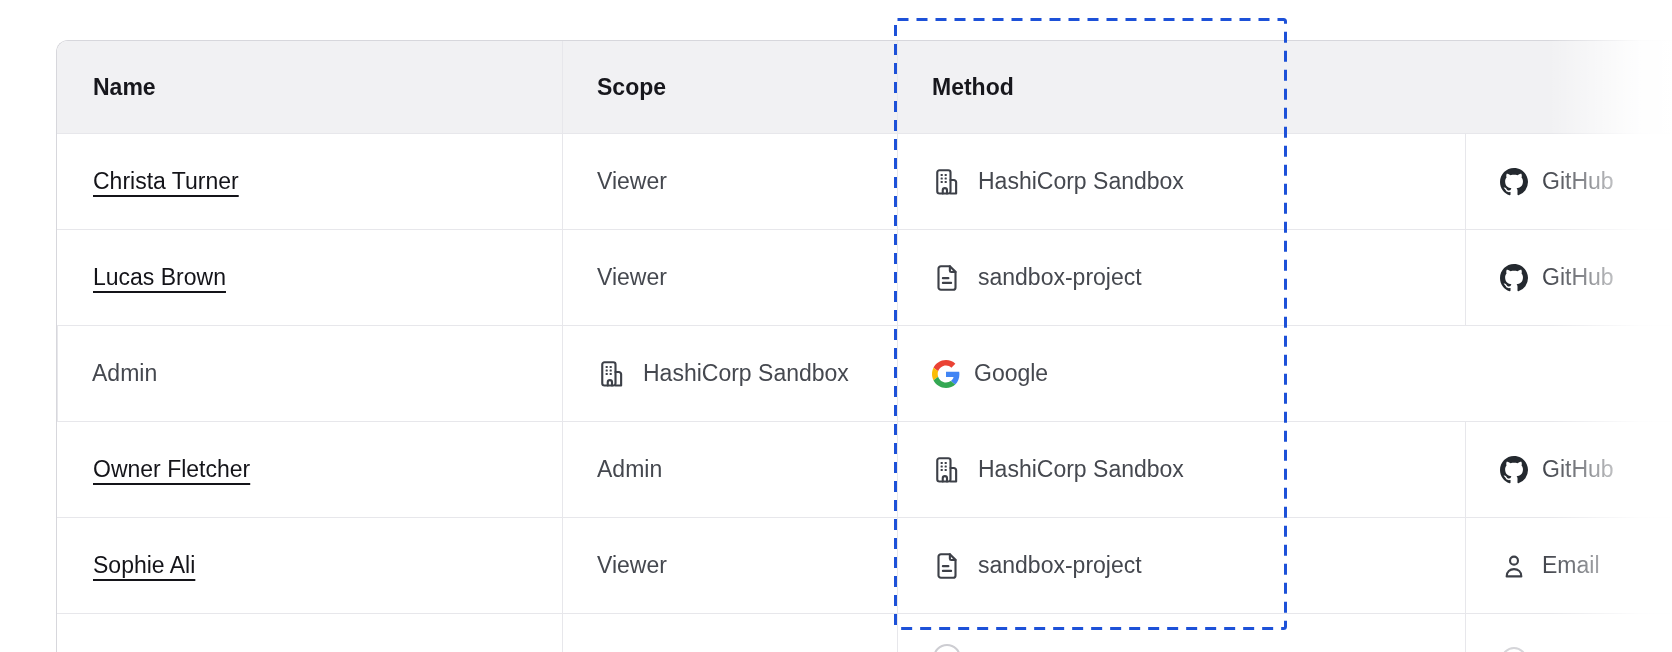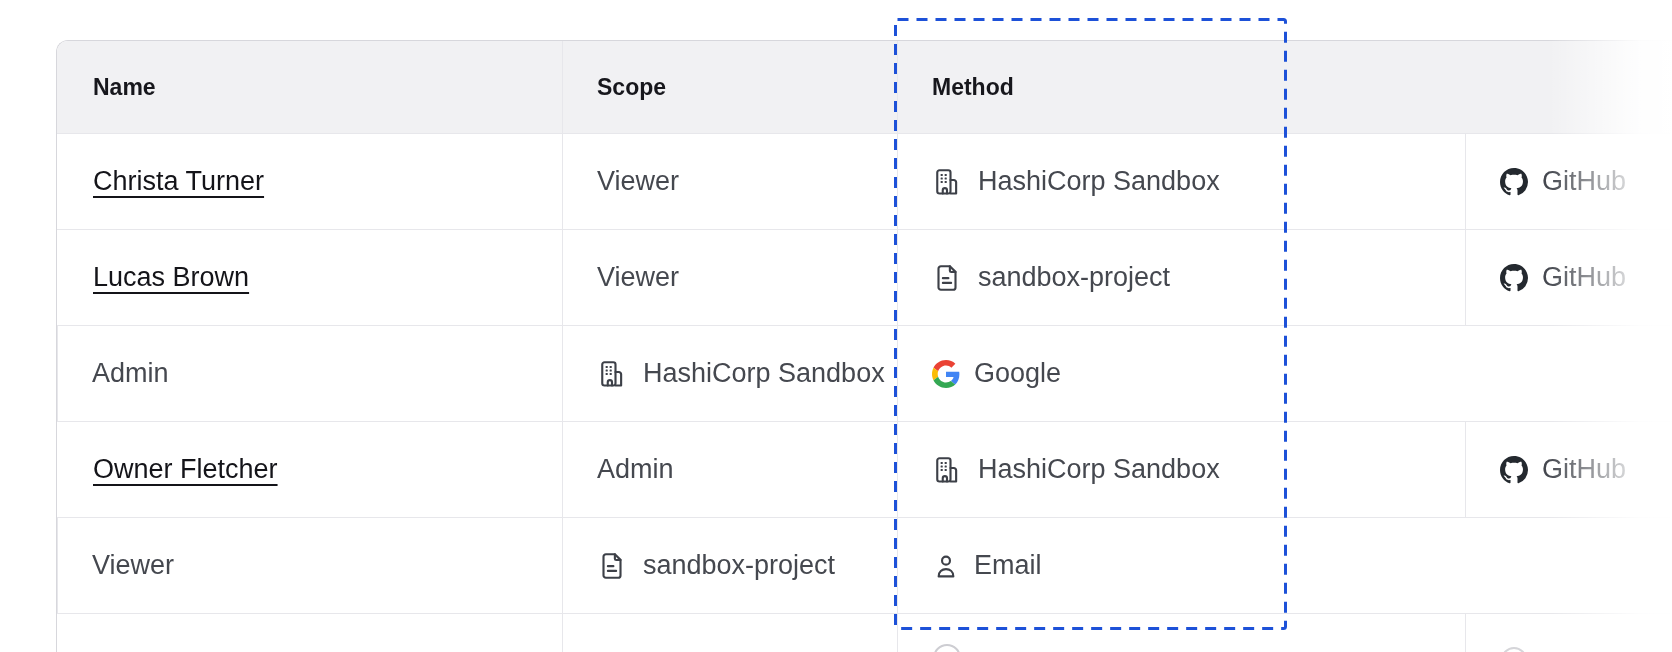--- a/index.html
+++ b/index.html
@@ -17,21 +17,21 @@
     border:1px solid #d7d7dc; border-right:none; border-bottom:none;
     border-top-left-radius:12px;
     overflow:hidden; background:#fff;
   }
   .grid-row { display:grid; grid-template-columns:505px 335px 568px 260px; }
   .thead { height:92px; background:#f1f1f3; }
   .trow  { height:96px; border-top:1px solid #e7e7eb; background:#fff; }
   .trow.partial { height:41px; }
   .cell {
     display:flex; align-items:center; padding-left:34px;
-    font-size:27px; color:#45484f; overflow:hidden; white-space:nowrap;
+    font-size:23px; color:#45484f; overflow:hidden; white-space:nowrap;
   }
   .cell.c0 { padding-left:36px; }
   .cell.c1, .cell.c2, .cell.c3 { border-left:1px solid #e7e7eb; }
   .thead .cell { font-weight:700; color:#17171c; font-size:23px; }
   .name-link {
     color:#141419; font-weight:500; text-decoration:underline;
     text-decoration-thickness:2px; text-underline-offset:6px; cursor:pointer;
   }
   .icon { flex:0 0 auto; display:inline-flex; }
   .icon + .val { margin-left:16px; }
@@ -193,20 +193,23 @@
         <span class="icon">
           <svg width="28" height="28" viewBox="0 0 16 16" fill="#24292f">
               <path d="M8 0C3.58 0 0 3.58 0 8c0 3.54 2.29 6.53 5.47 7.59.4.07.55-.17.55-.38 0-.19-.01-.82-.01-1.49-2.01.37-2.53-.49-2.69-.94-.09-.23-.48-.94-.82-1.13-.28-.15-.68-.52-.01-.53.63-.01 1.08.58 1.23.82.72 1.21 1.87.87 2.33.66.07-.52.28-.87.51-1.07-1.78-.2-3.64-.89-3.64-3.95 0-.87.31-1.59.82-2.15-.08-.2-.36-1.02.08-2.12 0 0 .67-.21 2.2.82.64-.18 1.32-.27 2-.27s1.36.09 2 .27c1.53-1.04 2.2-.82 2.2-.82.44 1.1.16 1.92.08 2.12.51.56.82 1.27.82 2.15 0 3.07-1.87 3.75-3.65 3.95.29.25.54.73.54 1.48 0 1.07-.01 1.93-.01 2.2 0 .21.15.46.55.38A8.01 8.01 0 0 0 16 8c0-4.42-3.58-8-8-8z"></path>
             </svg>
         </span>
         <span class="val">GitHub</span>
       </div>
     </div>
 
     <div class="grid-row trow">
+      <div class="cell c0">
+        <a class="name-link">Sophie Ali</a>
+      </div>
       <div class="cell c1">
           <span class="val">Viewer</span>
         </div>
       <div class="cell c2">
         <span class="icon">
           <svg width="30" height="30" viewBox="0 0 24 24" fill="none" stroke="#3d4048" stroke-width="1.7" stroke-linecap="round" stroke-linejoin="round">
             <path d="M14.3 2.6H7.1a1.9 1.9 0 0 0-1.9 1.9v15a1.9 1.9 0 0 0 1.9 1.9h9.8a1.9 1.9 0 0 0 1.9-1.9V7.1z"></path>
             <path d="M14.3 2.6v3.5a1.1 1.1 0 0 0 1.1 1.1h3.4"></path>
             <path d="M8.7 12.1h4.4"></path>
             <path d="M8.7 15.9h6.6"></path>

